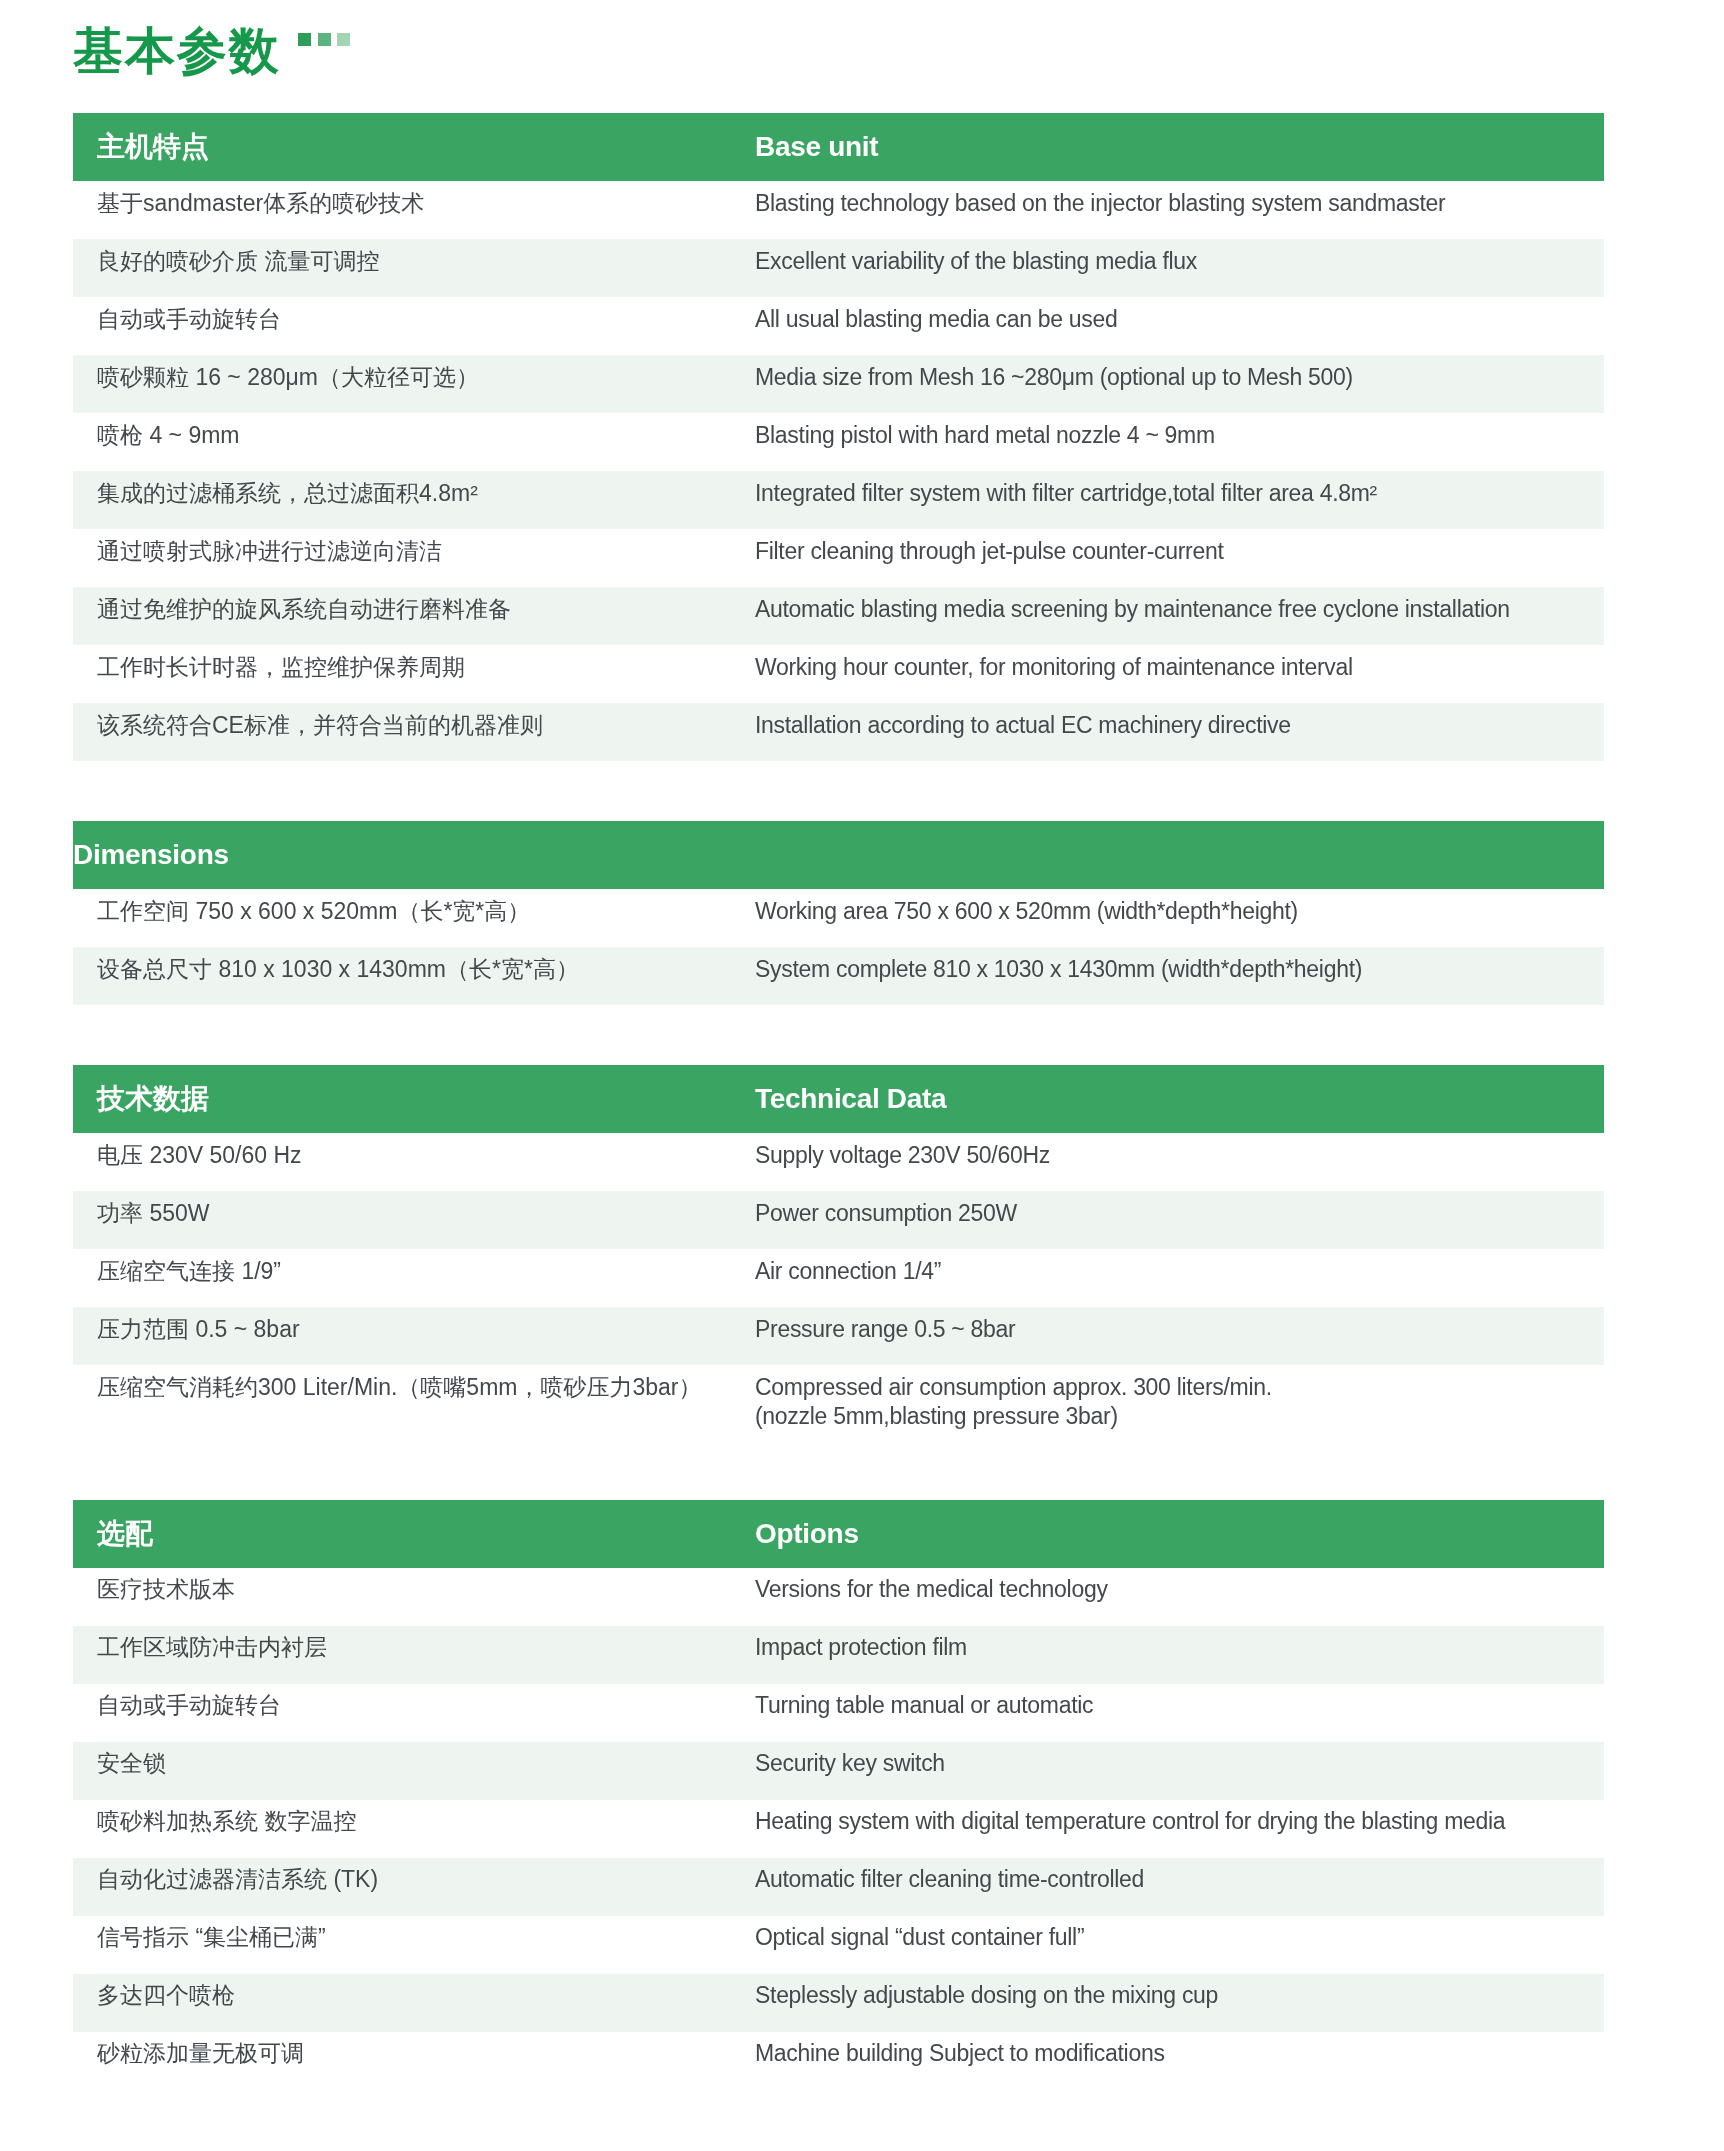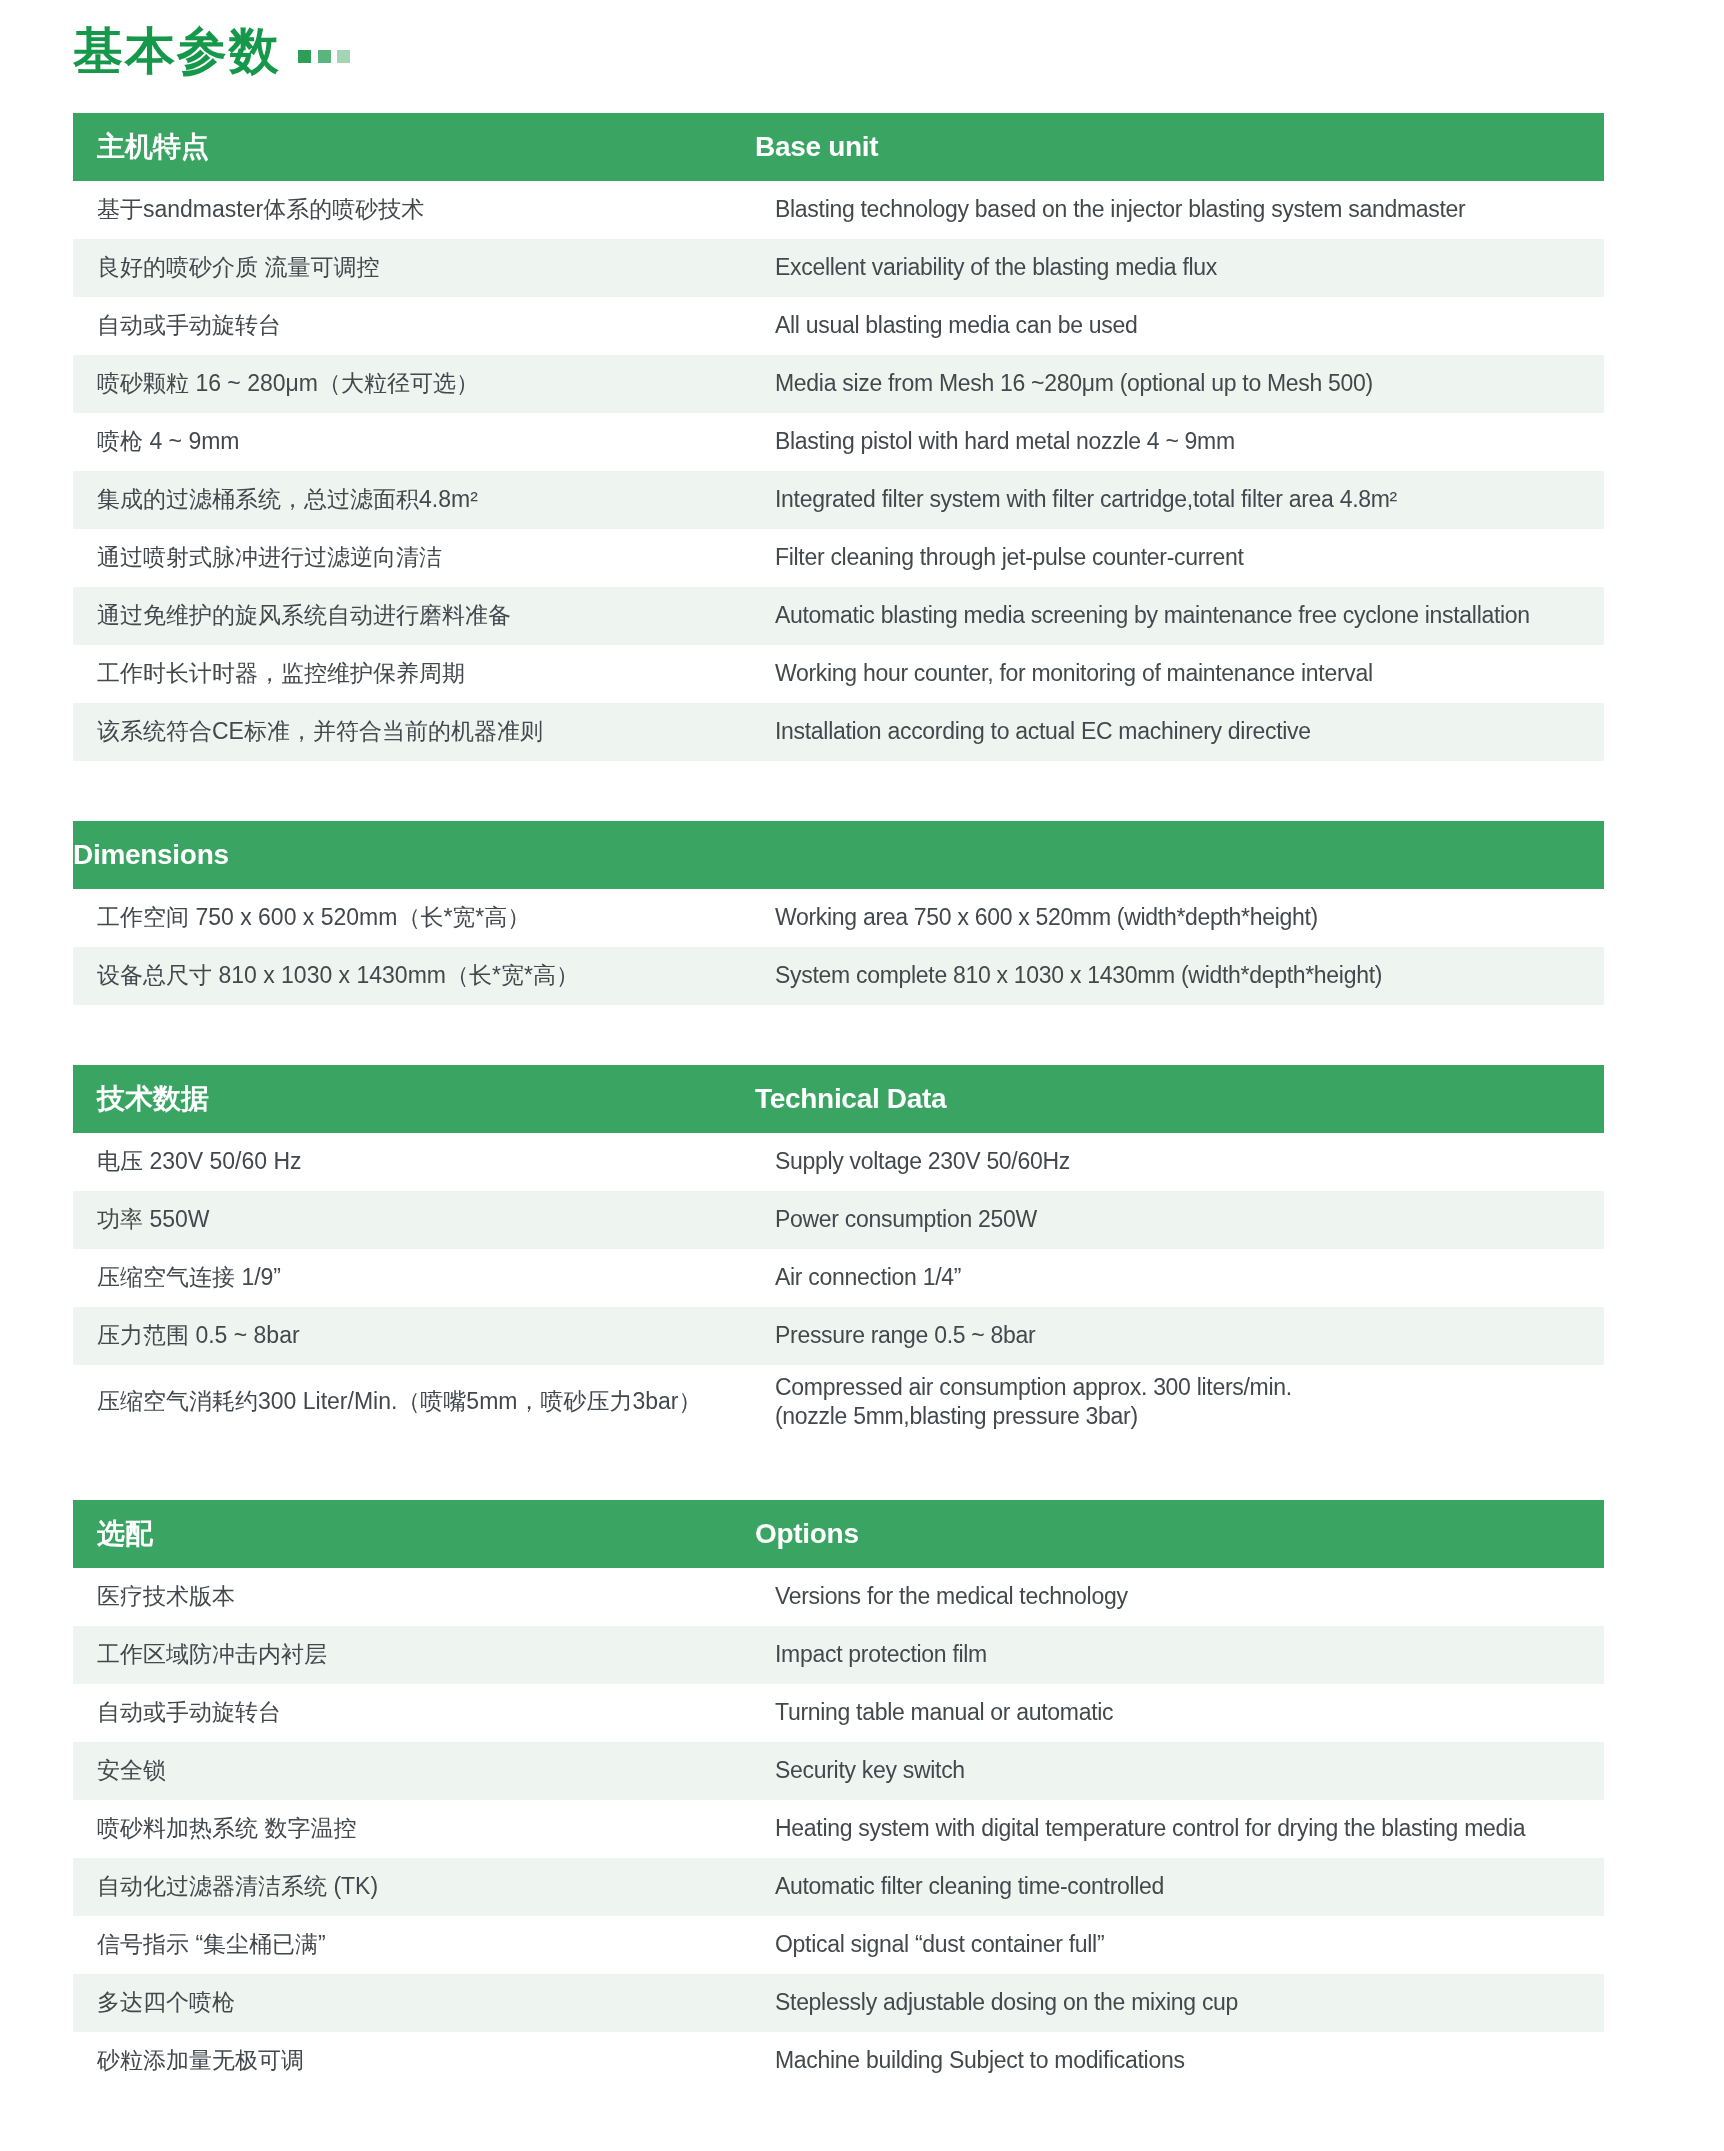--- a/index.html
+++ b/index.html
@@ -12,21 +12,21 @@
   body{
     width:1725px;
     min-height:2152px;
     font-family:"Liberation Sans", sans-serif;
     color:var(--text);
     -webkit-font-smoothing:antialiased;
   }
   .title-row{
     margin:24px 0 34px 73px;
     display:flex;
-    align-items:center;
+    align-items:flex-start;
   }
   .title-row h1{
     margin:0;
     font-size:50px;
     line-height:1.1;
     font-weight:700;
     color:var(--title-green);
     letter-spacing:1.9px;
   }
   .squares{display:inline-flex;margin-left:11.2px;margin-top:9.3px;}
@@ -43,25 +43,24 @@
     background:var(--green);
     height:68px;
     display:flex;
     align-items:center;
     color:#ffffff;
     font-size:28px;
     font-weight:700;
   }
   .row{
     display:flex;
-    align-items:center;
+    align-items:flex-start;
     min-height:58px;
     font-size:23px;
     line-height:1.3;
-    gap:20px;
   }
   .rows .row:nth-child(even){background:var(--tint);}
   .col{box-sizing:border-box;}
   .col.zh{
     flex:0 0 682px;
     padding-left:24px;
     padding-right:18.6px;
   }
   .col.en{
     flex:1 1 auto;

